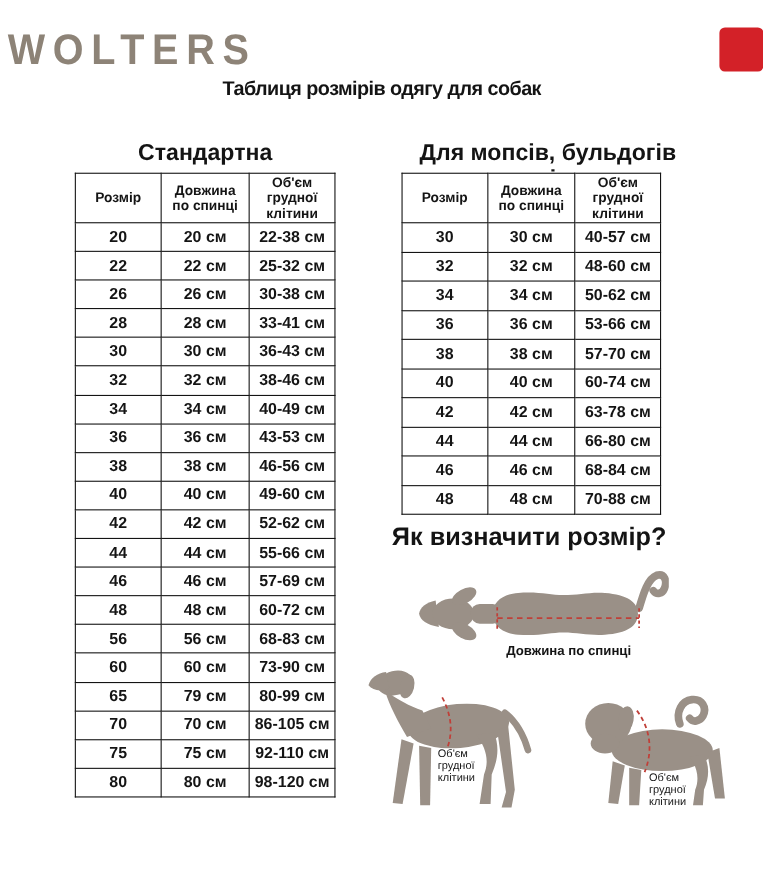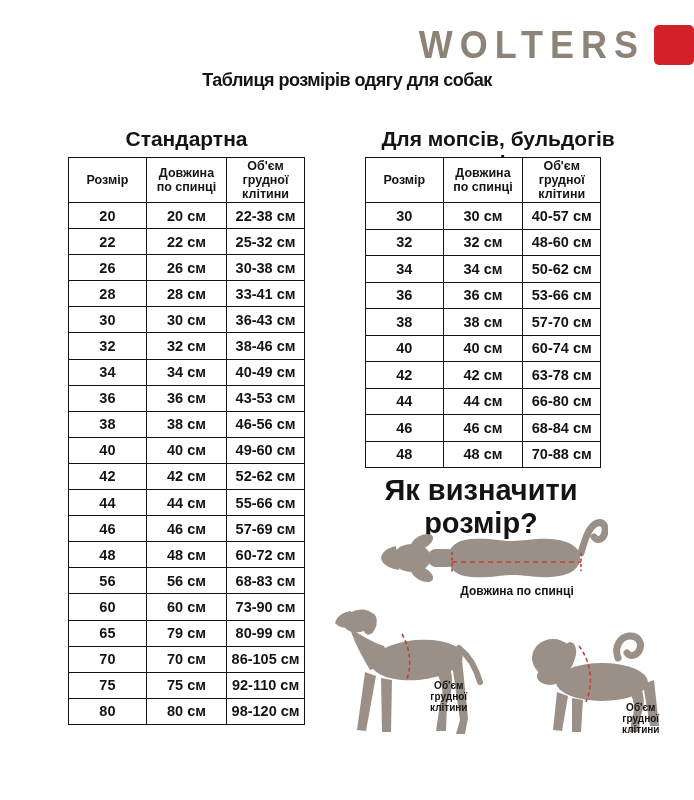--- a/index.html
+++ b/index.html
@@ -1,21 +1,21 @@
 <!DOCTYPE html>
 <html><head>
 <meta charset="utf-8">
 <style>
   html,body{margin:0;padding:0;background:#ffffff;}
   .page{position:relative;width:694px;height:800px;margin:0 auto;background:#fff;
         font-family:"Liberation Sans",sans-serif;color:#141414;overflow:hidden;}
 
   
   .logo-row{position:absolute;top:22px;left:0;right:0;height:46px;
-            display:flex;justify-content:flex-end;align-items:center;gap:9px;}
+            display:flex;justify-content:space-between;align-items:center;gap:9px;}
   .logo-text{font-size:36px;font-weight:bold;letter-spacing:7px;color:#8d8377;
              transform:scaleY(1.08);line-height:1;padding-left:7px;}
   .logo-square{width:40px;height:40px;background:#d32128;border-radius:5px;}
 
   
   .page-title{position:absolute;top:70px;left:0;width:100%;text-align:center;
               font-size:18px;font-weight:bold;letter-spacing:-0.5px;}
 
   
   .tbl-title{position:absolute;top:127px;font-size:21px;font-weight:bold;text-align:center;}
@@ -28,30 +28,30 @@
   .tbl-pugs{left:365px;top:157px;width:236px;}
   th,td{border:1.5px solid #141414;text-align:center;vertical-align:middle;}
   th{font-size:12.5px;font-weight:bold;line-height:1.12;height:31px;padding:1px 3px;}
   td{font-size:14.5px;font-weight:bold;padding:0;}
   .tbl-standard td{height:25.1px;}
   .tbl-pugs td{height:25.5px;}
   col.c1{width:33%;} col.c2{width:34%;} col.c3{width:33%;}
 
   
   .howto-title{position:absolute;left:354px;top:474px;width:254px;text-align:center;
-               font-size:29px;font-weight:bold;}
+               font-size:23px;font-weight:bold;}
   .svg-abs{position:absolute;}
   #svg-topview{left:378px;top:513px;}
   #svg-labdog{left:332px;top:604px;}
   #svg-bulldog{left:524px;top:626px;}
 
   .back-label{position:absolute;left:437px;top:584px;width:160px;text-align:center;
               font-size:12px;font-weight:bold;}
-  .chest-label{position:absolute;font-size:10px;font-weight:bold;line-height:1.12;
-               text-align:center;z-index:3;margin-left:32px;}
+  .chest-label{position:absolute;font-size:10px;font-weight:normal;line-height:1.12;
+               text-align:left;z-index:3;}
   .chest-label.left{left:398px;top:680px;}
   .chest-label.right{left:590px;top:702px;}
 </style>
 </head>
 <body>
 
 <div class="page">
 
   <div class="logo-row">
     <span class="logo-text">WOLTERS</span>

